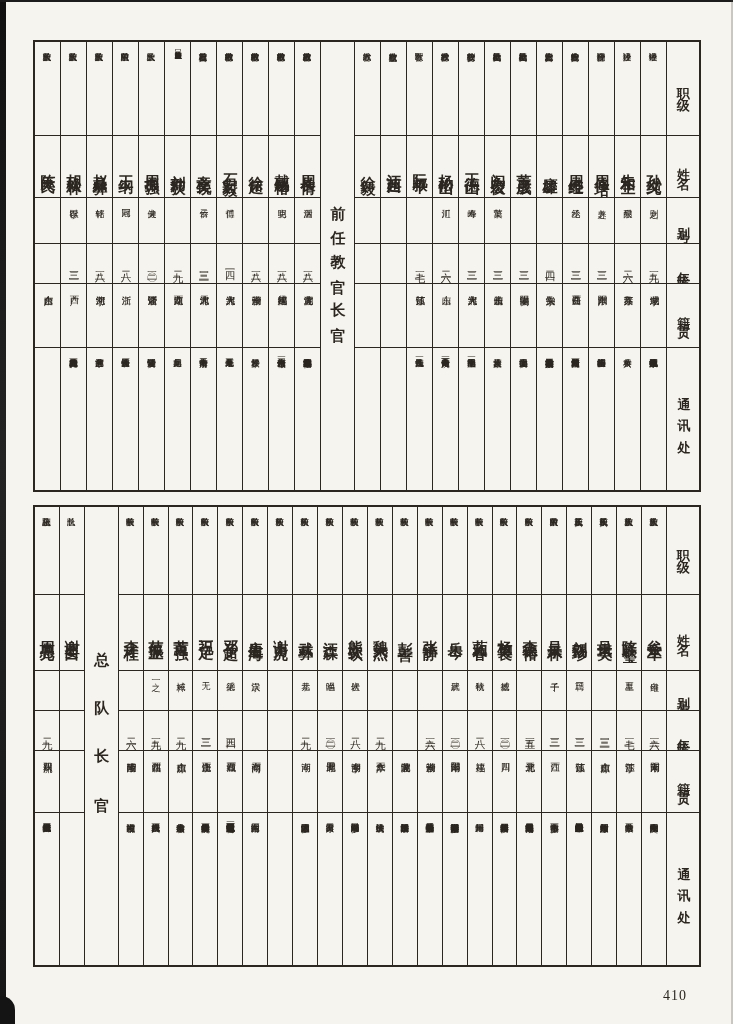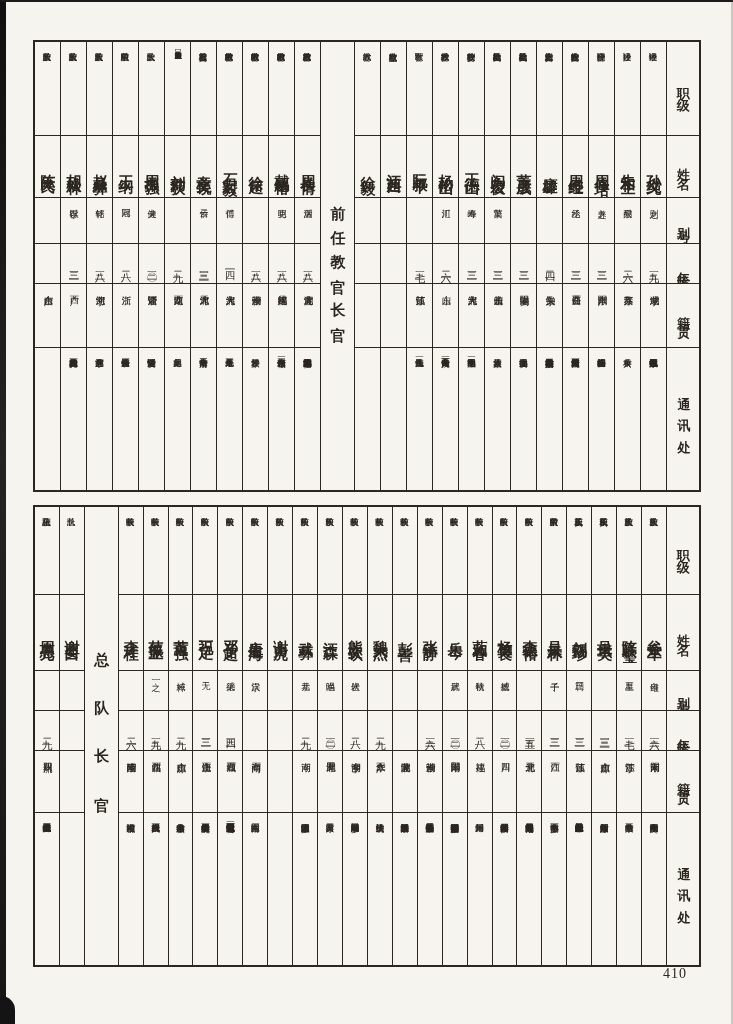--- a/index.html
+++ b/index.html
@@ -65,21 +65,21 @@
   .header-col .cell-age .vtext{letter-spacing:2px;}
   .header-col .cell-native .vtext{letter-spacing:9px;}
   .header-col .cell-address .vtext{letter-spacing:22px;}
 
   
   .sep-label{font-size:15px;font-weight:bold;}
   .table-top .sep-label{letter-spacing:24px;}
   .table-bottom .sep-label{letter-spacing:48px;}
 
   .page-number{
-    position:absolute;right:46px;top:966px;
+    position:absolute;right:46px;top:988px;
     font-size:14px;letter-spacing:1px;
     font-family:"Liberation Serif","DejaVu Serif",serif;
   }
 </style>
 </head>
 <body>
 
 <div class="page">
   <div class="edge-left"></div>
   <div class="edge-top"></div>

